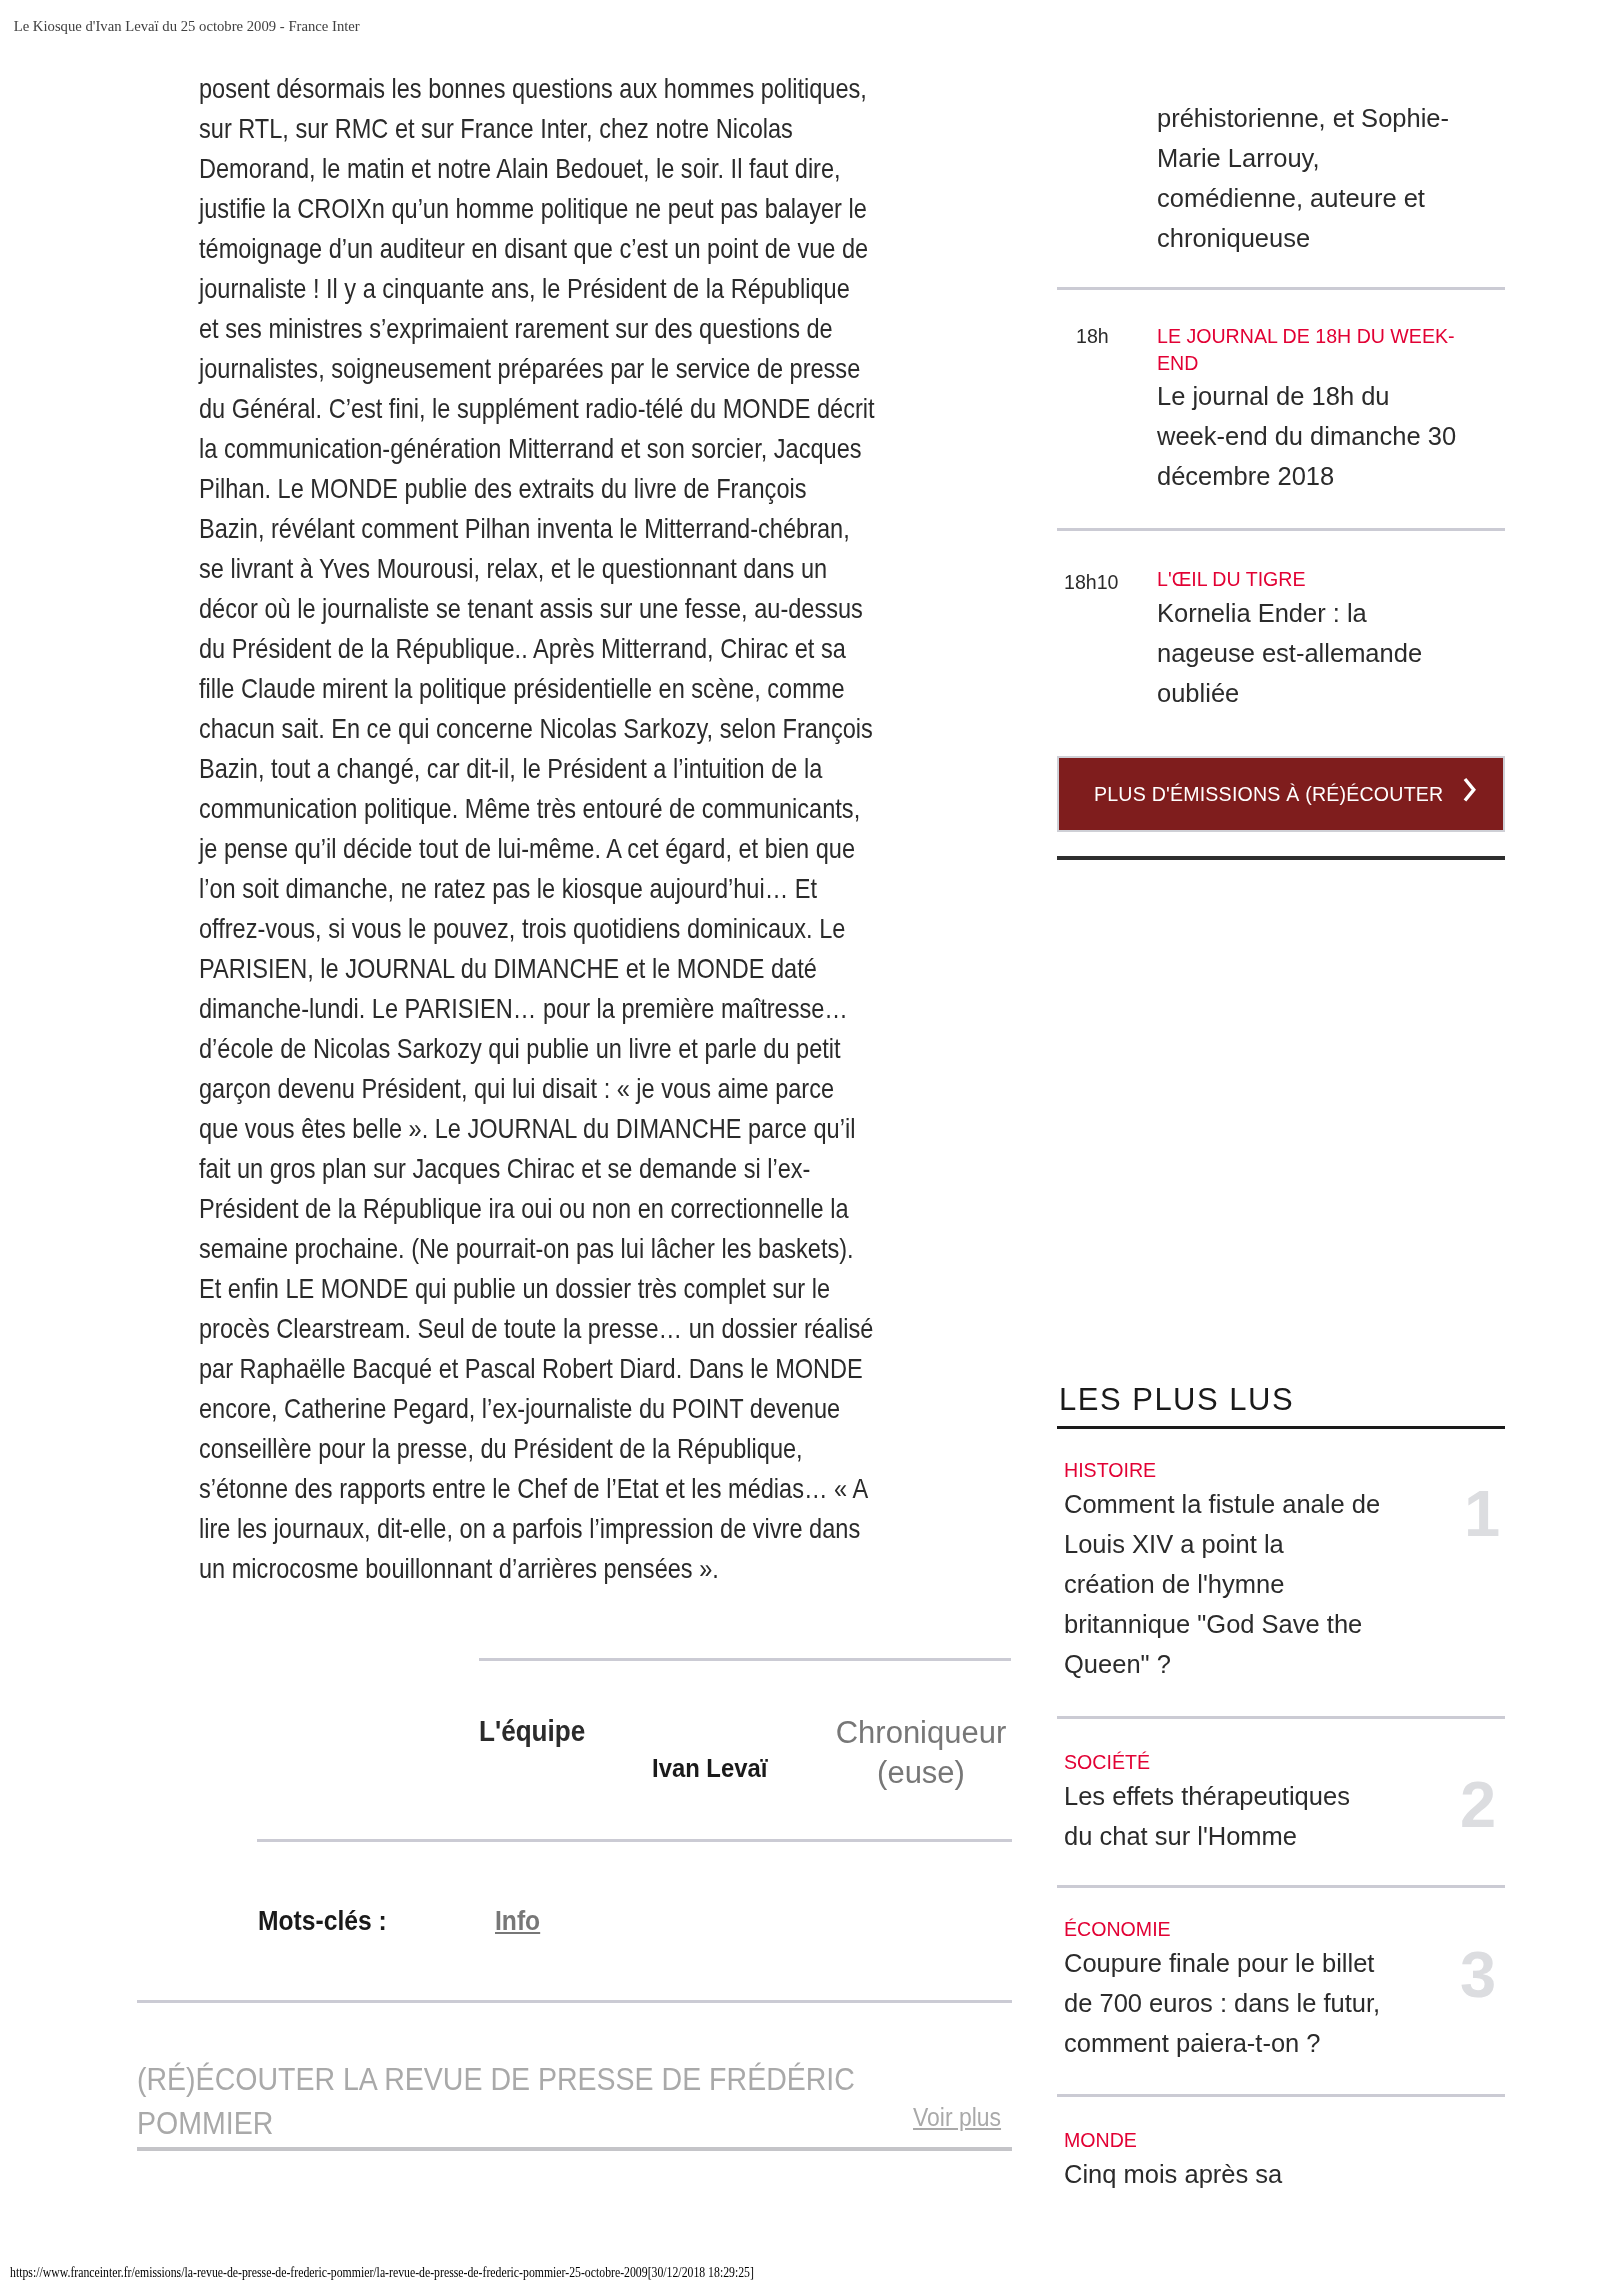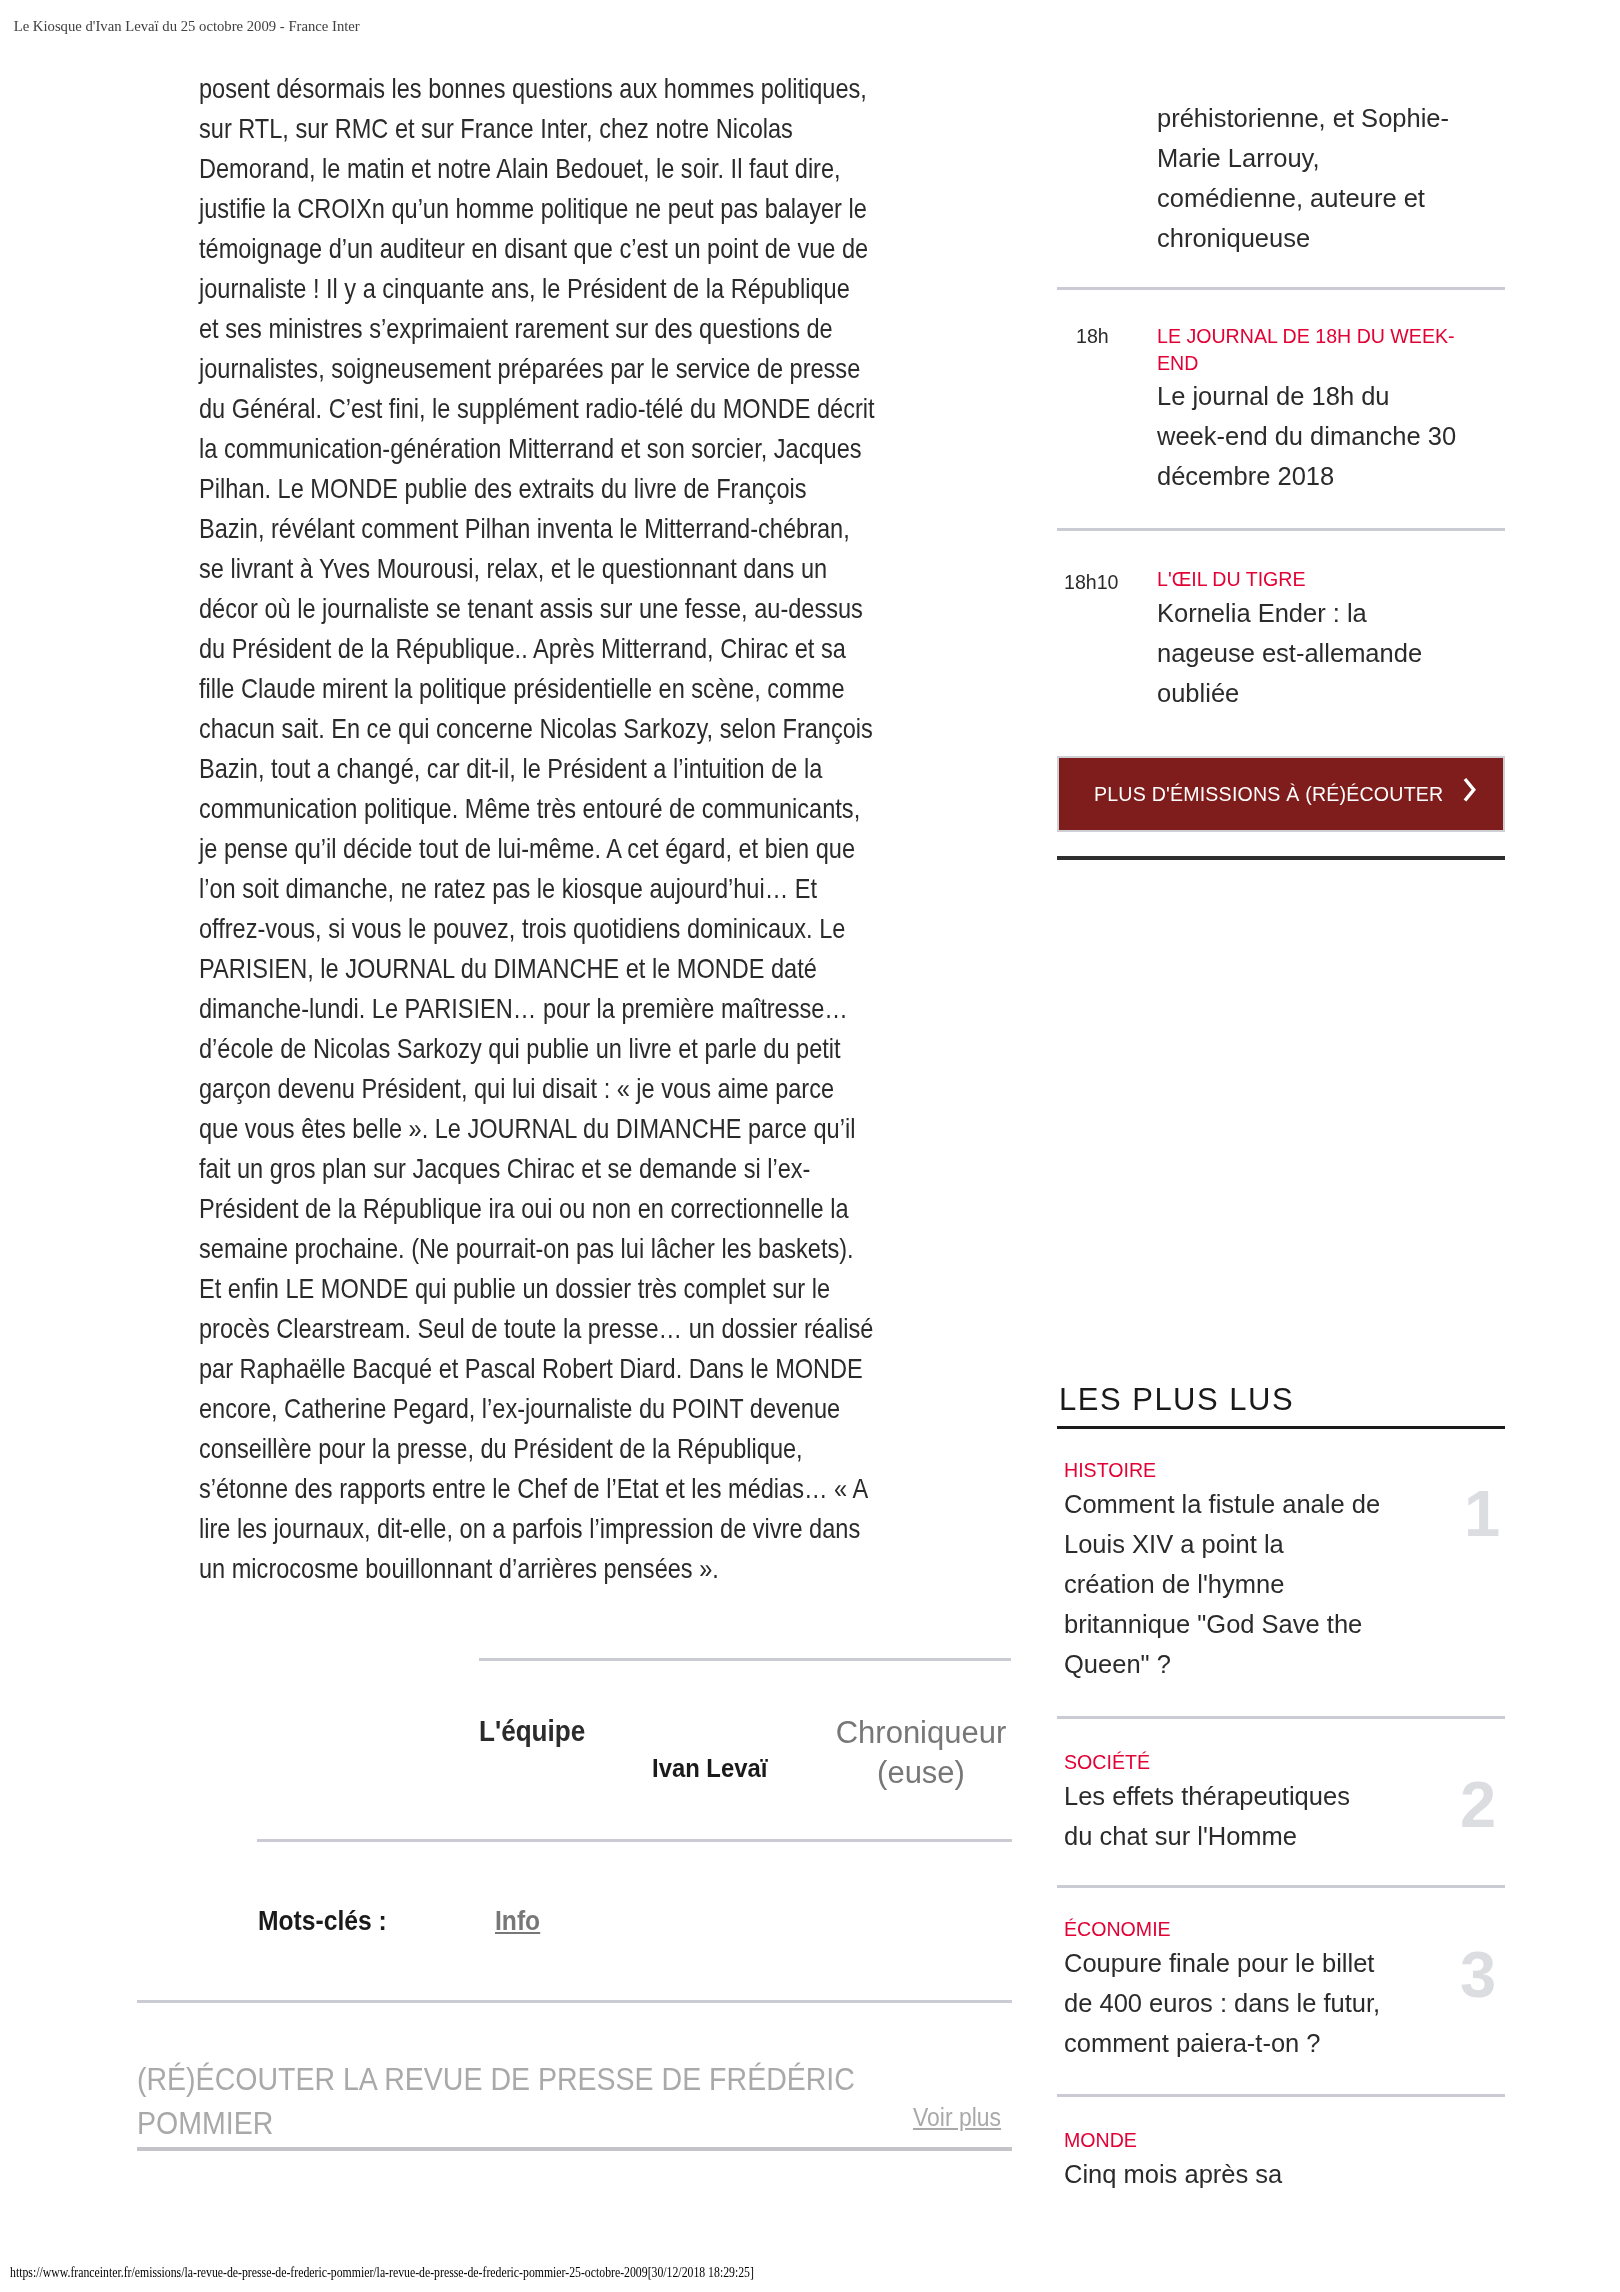--- a/index.html
+++ b/index.html
@@ -154,21 +154,21 @@
   <div class="side-cat">SOCIÉTÉ</div>
   <div class="side-text">Les effets thérapeutiques</div>
   <div class="side-text">du chat sur l'Homme</div>
 </div>
 <div class="abs rank-num" style="left:1460px; top:1767px;">2</div>
 <div class="abs hr-light" style="left:1057px; top:1885px; width:448px;"></div>
 
 <div class="abs" style="left:1064px; top:1916px; width:353px;">
   <div class="side-cat">ÉCONOMIE</div>
   <div class="side-text">Coupure finale pour le billet</div>
-  <div class="side-text">de 400 euros : dans le futur,</div>
+  <div class="side-text">de 700 euros : dans le futur,</div>
   <div class="side-text">comment paiera-t-on ?</div>
 </div>
 <div class="abs rank-num" style="left:1460px; top:1937px;">3</div>
 <div class="abs hr-light" style="left:1057px; top:2094px; width:448px;"></div>
 
 <div class="abs" style="left:1064px; top:2127px; width:353px;">
   <div class="side-cat">MONDE</div>
   <div class="side-text">Cinq mois après sa</div>
 </div>
 

